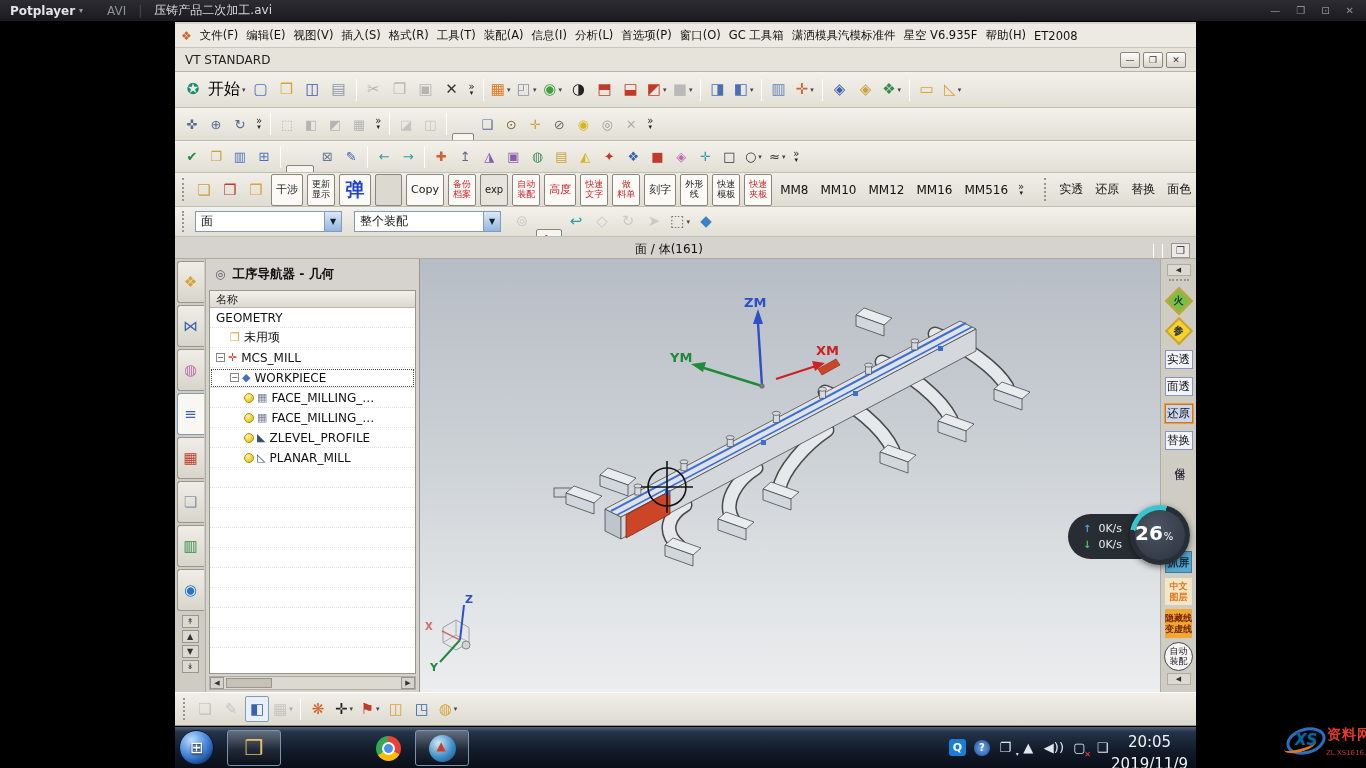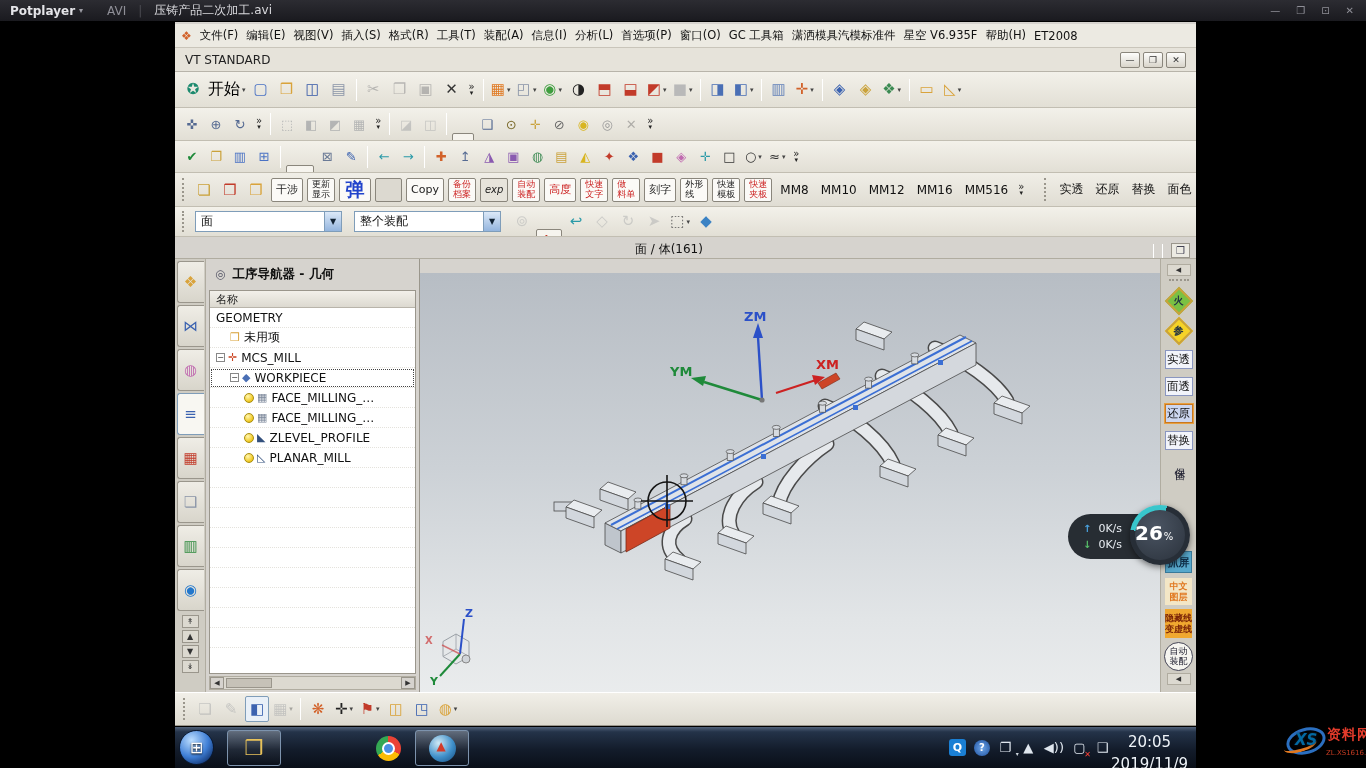--- a/index.html
+++ b/index.html
@@ -42,26 +42,26 @@
   .r2 .tbtn .g,.r3 .tbtn .g{font-size:13px;}
   .tbtn.gy{opacity:.4;filter:grayscale(.7);}
   .tbtn.boxed{border:1px solid #8a867c;background:#f6f4ee;font-size:9px;padding:0 3px;font-weight:bold;color:#334;margin-top:40px;}
   .tbtn.pressed{border:1px solid #7f9db9;background:#e9f0f8;}
   .caret{font-size:7px;color:#444;margin-left:2px;}
   .tsep{width:1px;height:22px;background:#b2aea2;border-right:1px solid #fff;margin:0 4px;flex:none;}
   .tover{display:flex;flex-direction:column;align-items:center;font-size:10px;color:#222;margin:0 4px;line-height:.8;flex:none;}
   .tovv{font-size:7px;}
 
   
-  .cbtn{border:1px solid #8a867c;background:#fbfaf7;border-radius:2px;display:flex;align-items:center;justify-content:center;text-align:left;margin:0 2px;color:#222;font-size:11px;padding:0 4px;height:24px;flex:none;white-space:pre-line;}
+  .cbtn{border:1px solid #8a867c;background:#fbfaf7;border-radius:2px;display:flex;align-items:center;justify-content:center;text-align:center;margin:0 2px;color:#222;font-size:11px;padding:0 4px;height:32px;flex:none;white-space:pre-line;}
   .cbtn.two{font-size:9px;line-height:1.1;}
   .cbtn.red{color:#cc2222;}
   .cbtn.big{font-size:19px;font-weight:bold;color:#2244cc;width:32px;}
   .cbtn.blank{width:27px;background:#dcd9d0;}
-  .cbtn.exp{font-style:italic;background:#e7e4db;font-size:10px;}
+  .cbtn.exp{background:#e7e4db;font-size:10px;}
   .cicon{width:24px;height:25px;display:flex;align-items:center;justify-content:center;font-size:15px;margin:0 1px;flex:none;}
   .mm{font-size:12px;color:#111;margin:0 6px;flex:none;}
   .flatbtn{font-size:12px;color:#111;margin:0 6px;flex:none;}
   .spacer{flex:none;}
 
   
   .dropdown{display:flex;align-items:center;height:21px;background:#fff;border:1px solid #7f9db9;margin-left:4px;flex:none;}
   .dd-val{width:128px;padding-left:5px;font-size:12px;color:#111;}
   .dd-btn{width:17px;height:100%;background:linear-gradient(#dce9f8,#94b5de);border-left:1px solid #7f9db9;display:flex;align-items:center;justify-content:center;font-size:8px;color:#123;}
   .gap8{width:8px;flex:none;}
@@ -87,21 +87,21 @@
   .trow{height:20px;display:flex;align-items:center;font-size:12px;color:#111;border-bottom:1px dotted #e4e2dc;white-space:nowrap;overflow:hidden;}
   .trow.sel{outline:1px dotted #444;outline-offset:-2px;}
   .texp{width:9px;height:9px;border:1px solid #888;background:#fff;font-size:8px;line-height:7px;text-align:center;margin-right:3px;color:#333;flex:none;}
   .tbulb{width:10px;height:10px;border-radius:50%;background:radial-gradient(circle at 35% 30%,#fff6b0,#f0c820 70%,#c89a10);border:1px solid #a98f12;margin-right:3px;flex:none;}
   .ticon{margin-right:4px;font-size:11px;flex:none;line-height:1;}
   .hscroll{position:absolute;left:3px;bottom:2px;right:3px;height:14px;background:#dcd9d0;border:1px solid #b0aca0;display:flex;align-items:center;}
   .hs-btn{width:14px;height:12px;background:#d6d3ce;border:1px solid #9a968c;font-size:7px;text-align:center;line-height:10px;color:#333;flex:none;}
   .hs-thumb{width:46px;height:10px;background:#c6c2b8;border:1px solid #9a968c;margin-left:2px;flex:none;}
   .hs-sp{flex:1;}
 
-  .viewport{position:absolute;left:245px;top:14px;width:740px;height:433px;background:linear-gradient(180deg,#b7bdc4 0%,#ccd1d6 45%,#e2e5e7 80%,#ebedee 100%);}
+  .viewport{position:absolute;left:245px;top:0;width:740px;height:433px;background:linear-gradient(180deg,#b7bdc4 0%,#ccd1d6 45%,#e2e5e7 80%,#ebedee 100%);}
   .viewport svg{position:absolute;left:0;top:0;}
 
   .rightstrip{position:absolute;left:985px;top:0;width:36px;height:100%;background:#cfccc3;border-left:1px solid #b0aca0;display:flex;flex-direction:column;align-items:center;padding-top:5px;overflow:hidden;}
   .rs-arrow{width:24px;height:12px;font-size:7px;color:#333;text-align:center;border:1px solid #b0aca0;background:#dcd9d0;line-height:11px;margin-bottom:3px;flex:none;}
   .rs-handle{width:20px;border-top:2px dotted #9a968c;margin-bottom:5px;flex:none;}
   .rs-diamond{width:26px;height:26px;margin:2px 0;position:relative;display:flex;align-items:center;justify-content:center;flex:none;}
   .rs-diamond i{position:absolute;inset:3px;transform:rotate(45deg);border:2px solid #caa23a;}
   .rs-diamond span{position:relative;font-size:10px;font-weight:bold;color:#234;}
   .rs-btn{width:28px;height:19px;border:1px solid #8a96c0;background:#f2f4fa;font-size:11.5px;color:#111;display:flex;align-items:center;justify-content:center;margin:4px 0;flex:none;}
   .rs-btn.active{background:#ccd6ef;border:1px solid #c87820;box-shadow:0 0 0 1px #e8a040;}

